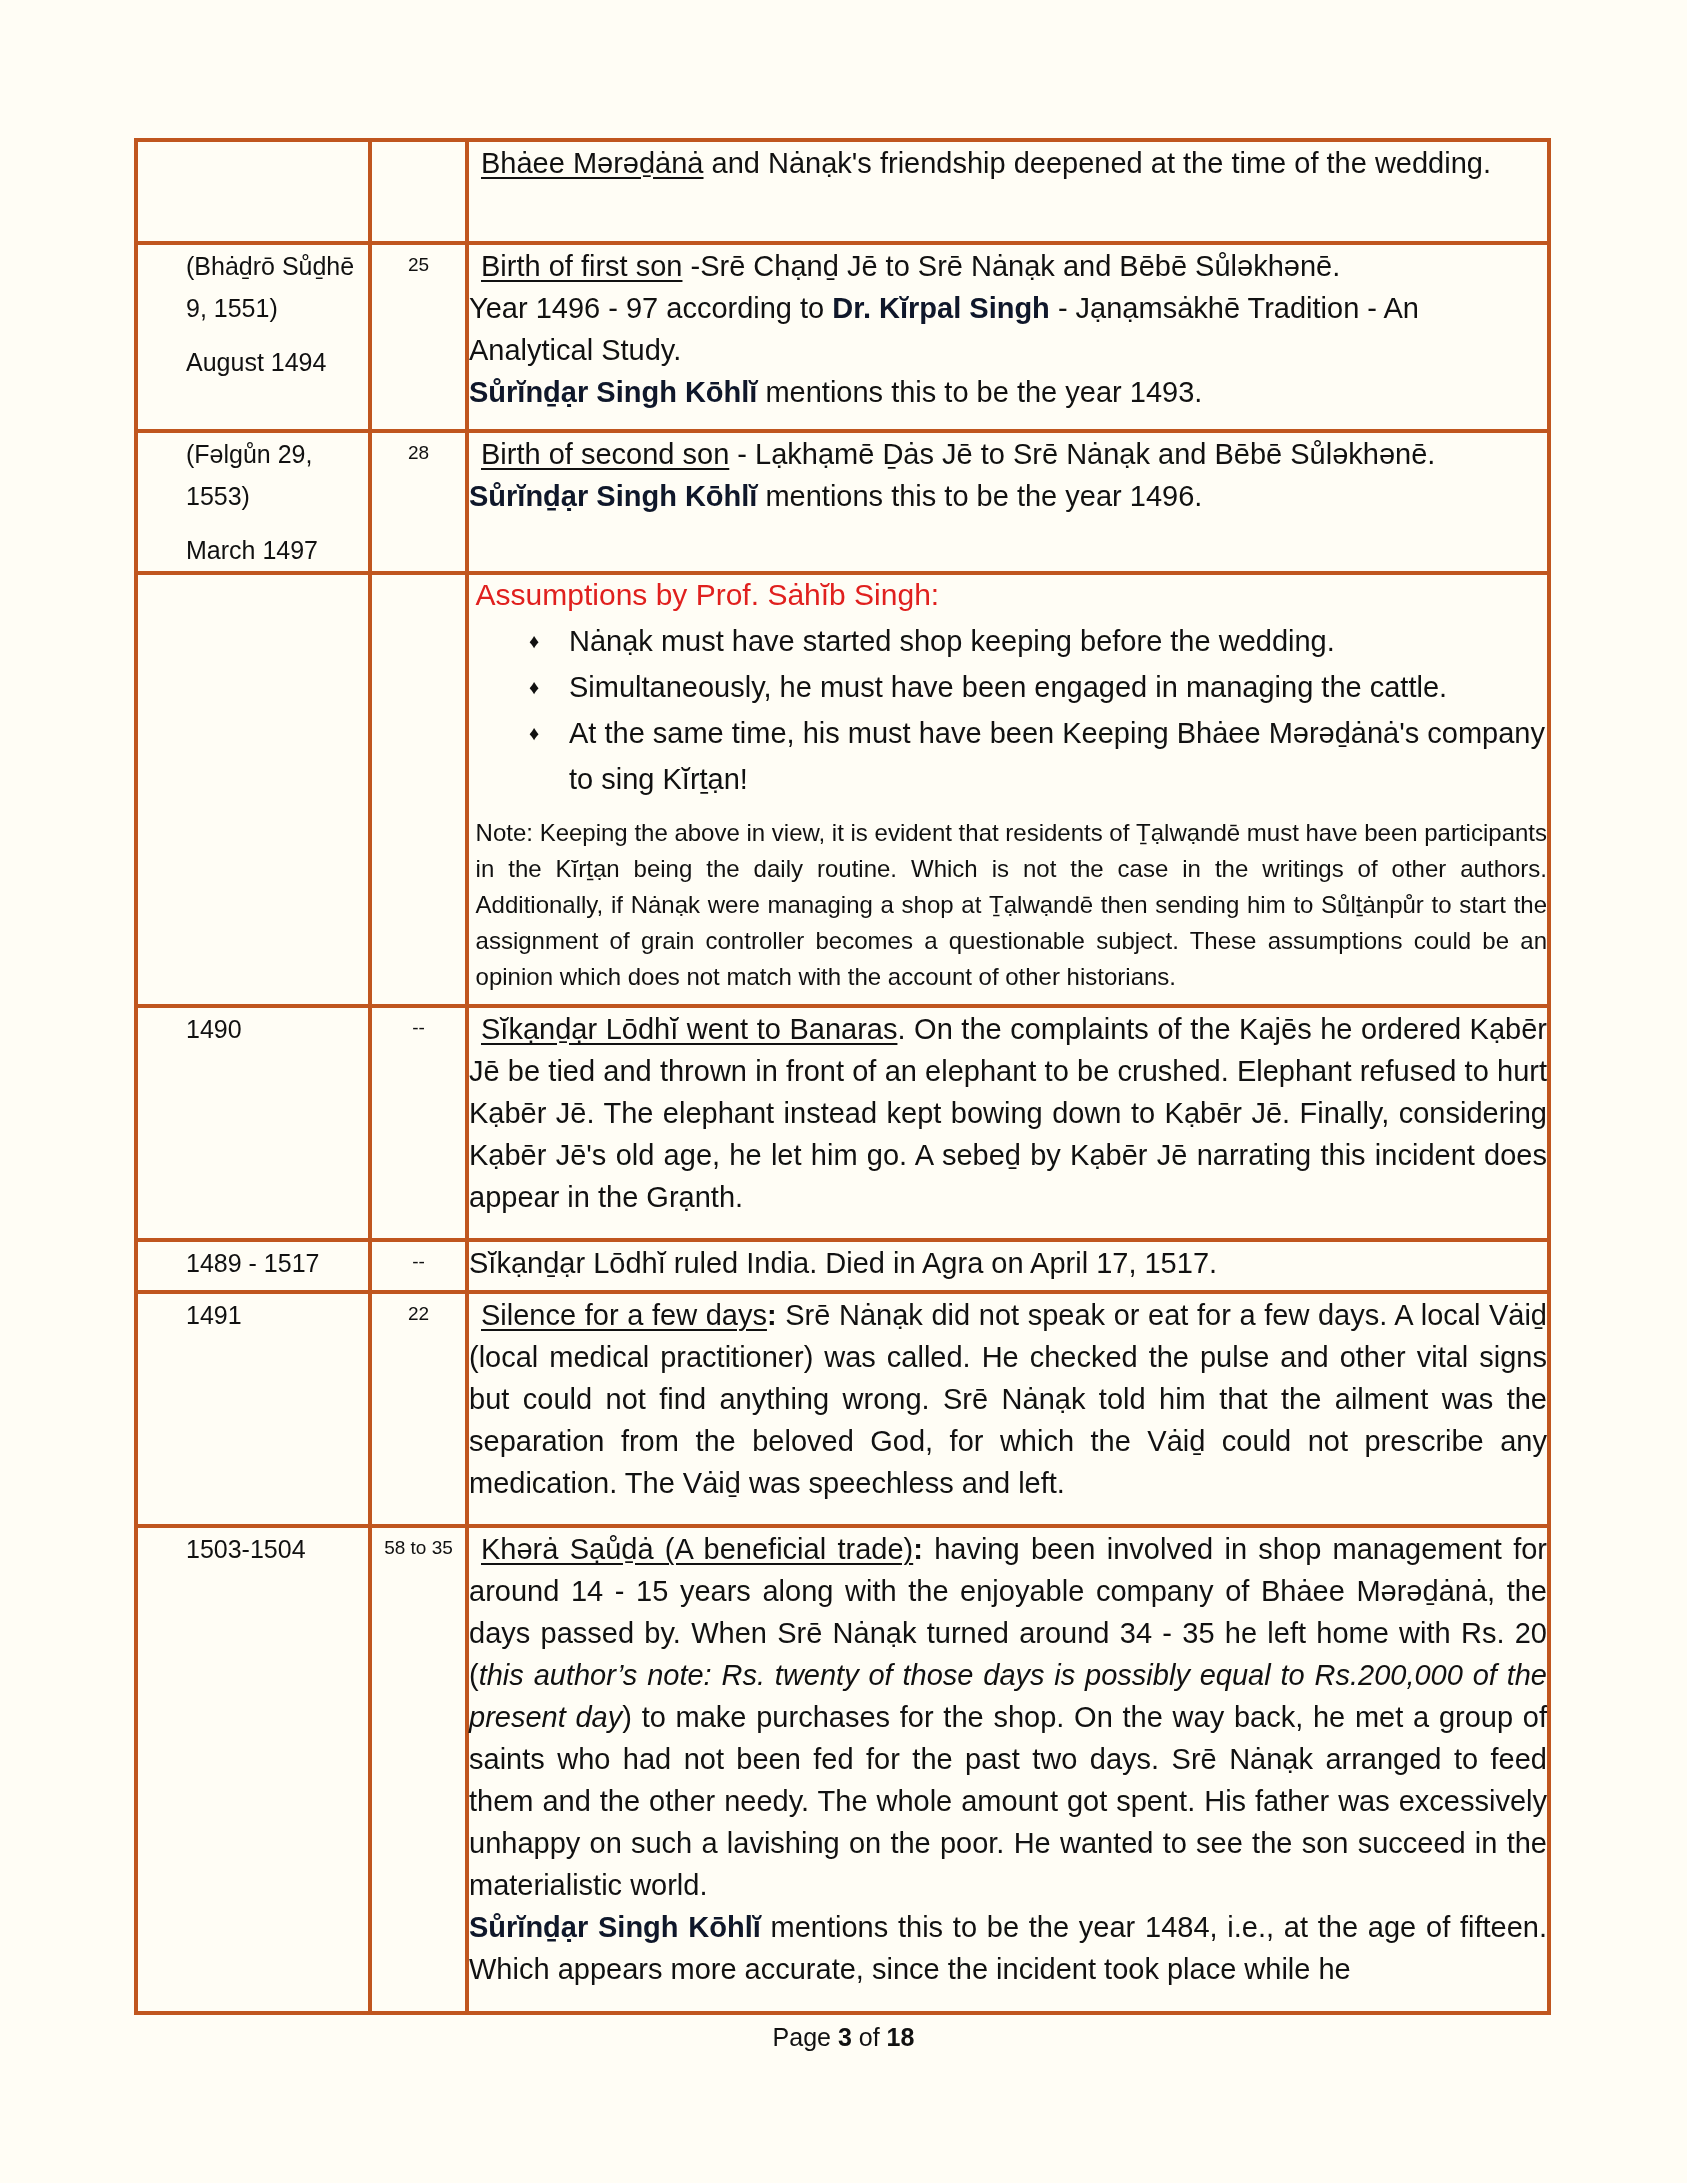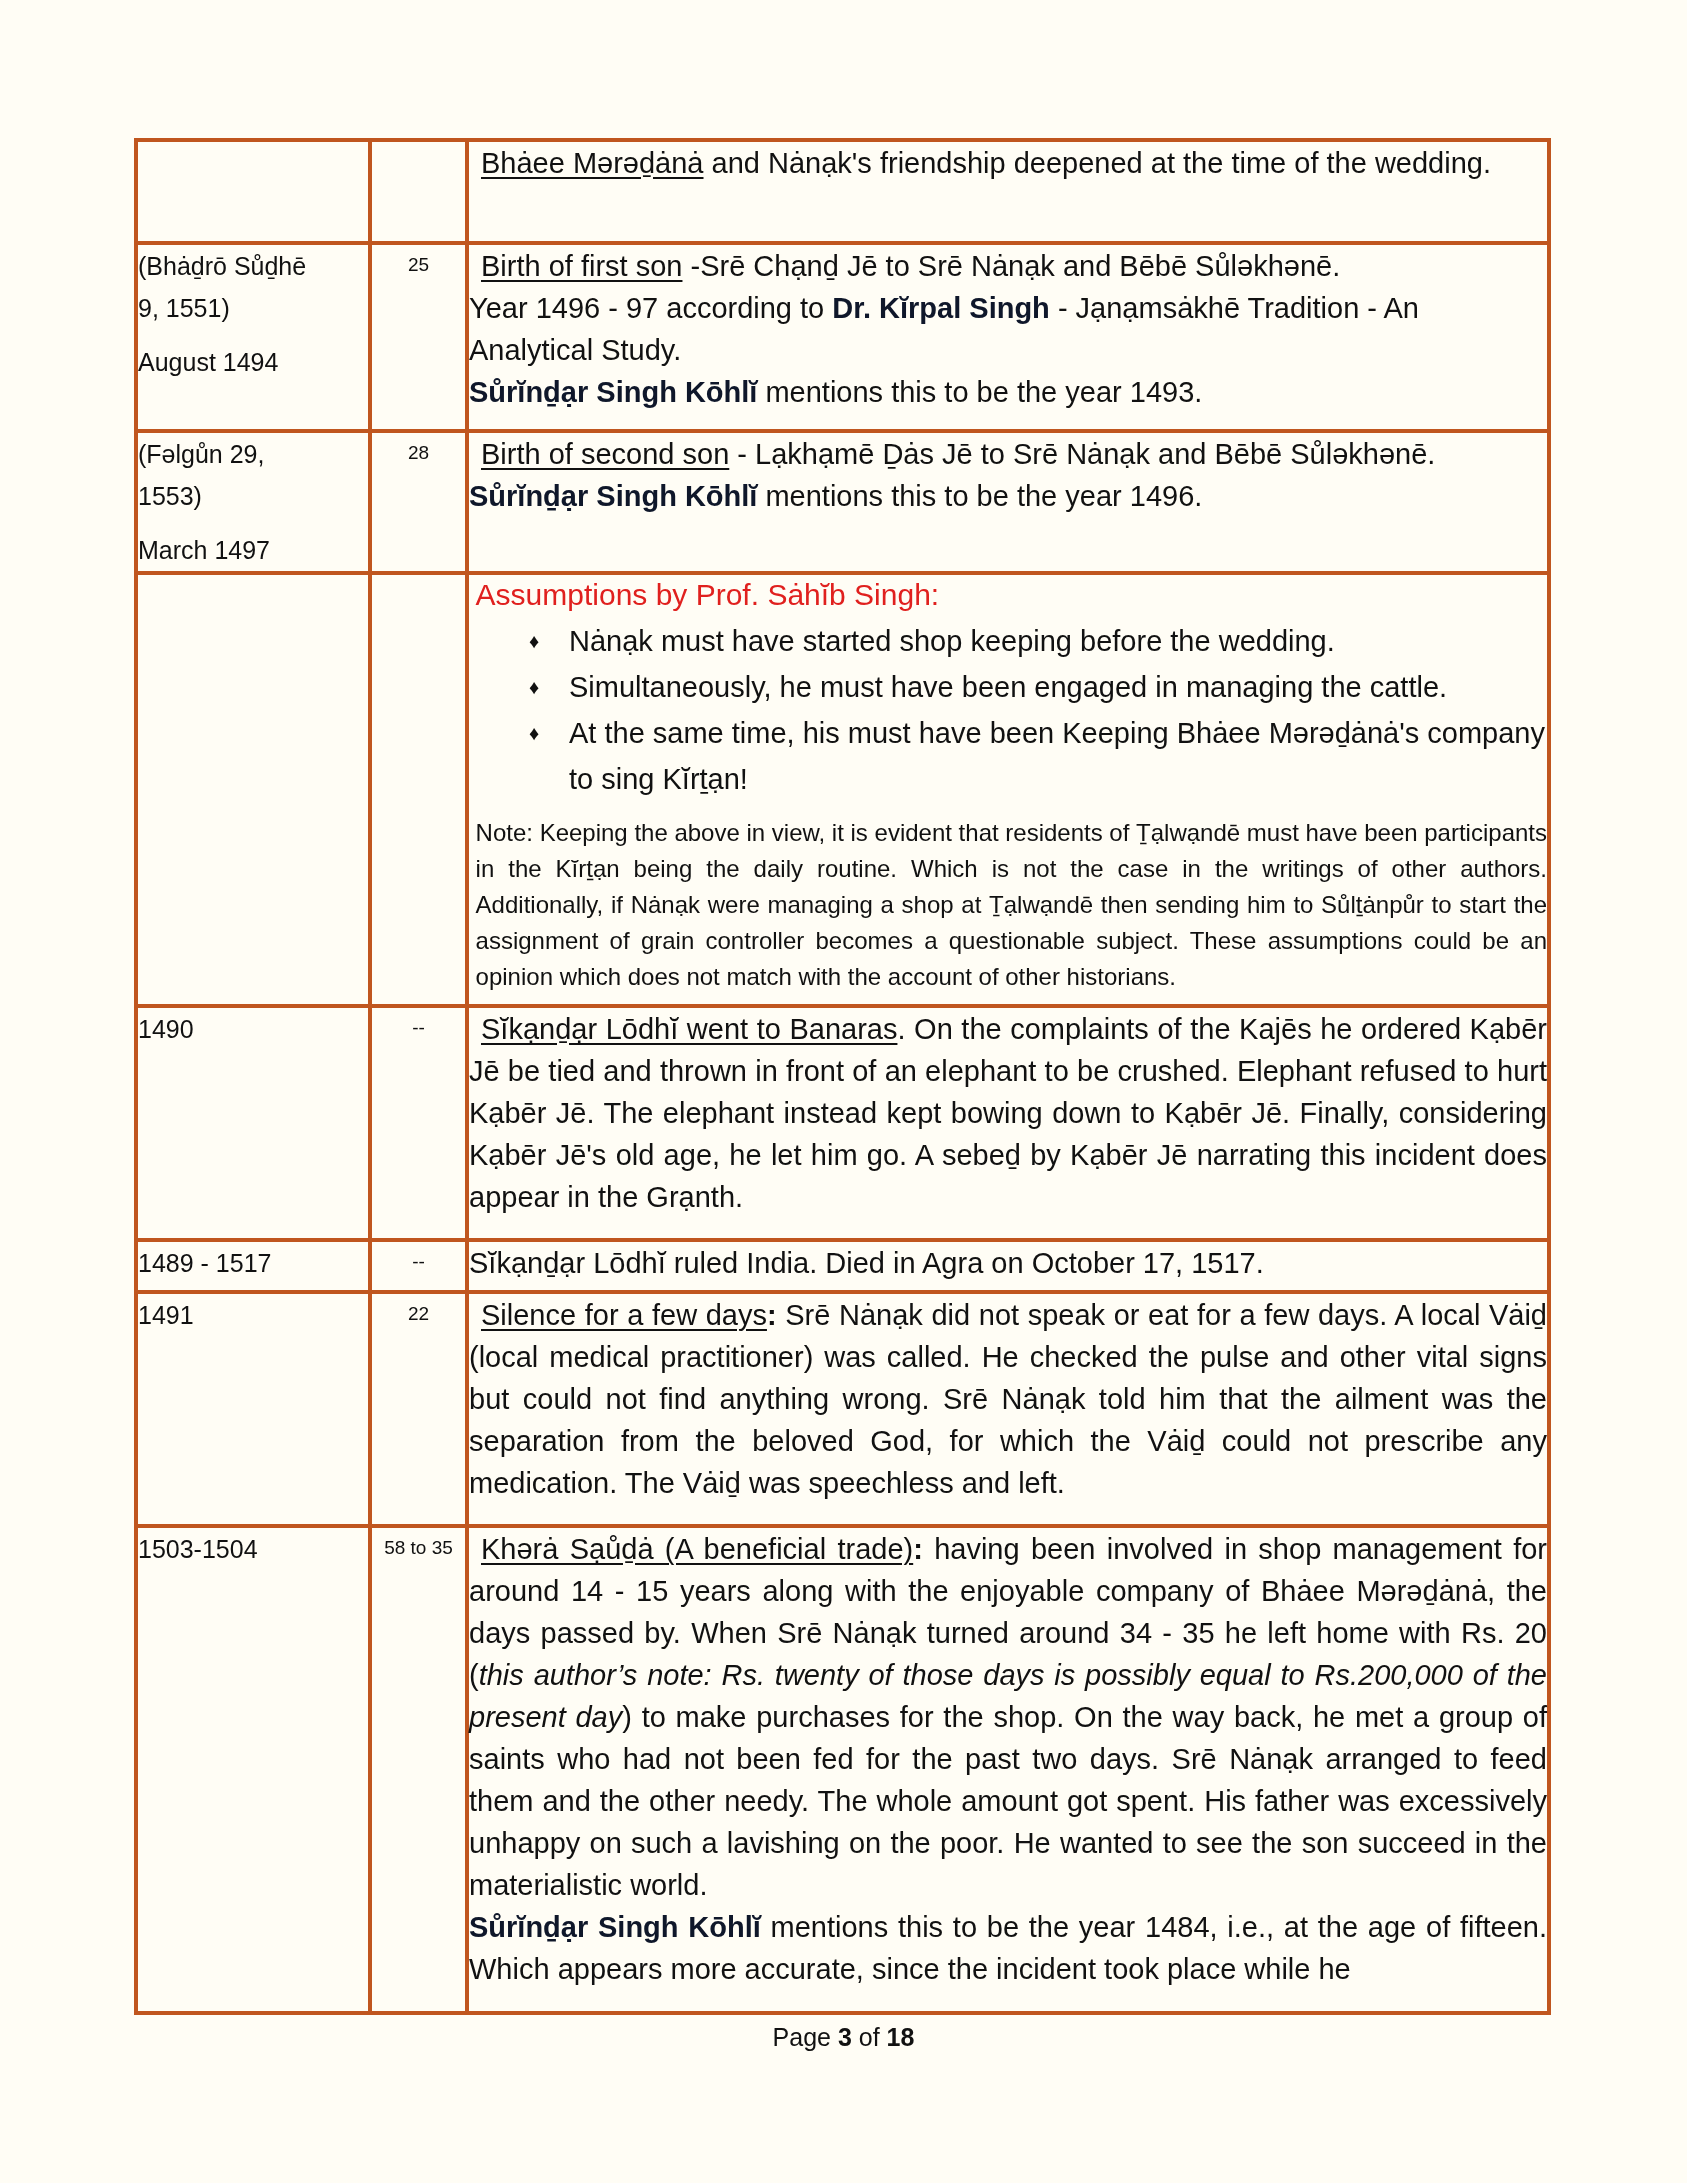--- a/index.html
+++ b/index.html
@@ -20,21 +20,21 @@
     }
     .page-table td {
       border: 4px solid #C0561E;
       vertical-align: top;
       padding: 0;
     }
     .c1 { width: 234px; }
     .c2 { width: 97px; }
     .c3 { width: auto; }
     .date-cell { font-size: 25px; line-height: 42px; padding: 5.3px 12px 5.3px 16px; }
-    .date-cell .date-line { display: block; }
+    .date-cell .date-line { display: block; padding-left: 48px; }
     .date-cell .date-gap { display: block; height: 12px; }
     .age-cell { font-size: 19px; line-height: 40px; text-align: center; padding-top: 5.3px; }
     .desc-cell { font-size: 29px; line-height: 42px; padding: 5.3px 13.2px 6.6px 14.6px; }
     .desc-cell.justify { text-align: justify; }
     .u { text-decoration: underline; text-decoration-thickness: 2px; text-underline-offset: 4px; padding-left: 12px; }
     .light { color: #0f172a; font-weight: 700; }
     .red-heading { color: #E0201E; font-size: 30px; line-height: 40px; margin: 0 0 2.6px 6.6px; }
     ul.bullets { list-style: none; margin: 0; padding: 0 0 0 60px; }
     ul.bullets li { position: relative; font-size: 29px; line-height: 46px; padding-left: 40px; }
     ul.bullets li .bullet {
@@ -132,21 +132,21 @@
         <span class="u">Sĭkạnḏạr Lōdhĭ went to Banaras</span><span>. On the complaints of the Kajēs he ordered Kạbēr Jē be tied and thrown in front of an elephant to be crushed. Elephant refused to hurt Kạbēr Jē. The elephant instead kept bowing down to Kạbēr Jē. Finally, considering Kạbēr Jē's old age, he let him go. A sebeḏ by Kạbēr Jē narrating this incident does appear in the Grạnth.</span>
       </td>
     </tr>
 
     <tr class="row6">
       <td class="date-cell">
         <span class="date-line">1489 - 1517</span>
       </td>
       <td class="age-cell">--</td>
       <td class="desc-cell">
-        <span>Sĭkạnḏạr Lōdhĭ ruled India. Died in Agra on October 17, 1517.</span>
+        <span>Sĭkạnḏạr Lōdhĭ ruled India. Died in Agra on April 17, 1517.</span>
       </td>
     </tr>
 
     <tr class="row7">
       <td class="date-cell">
         <span class="date-line">1491</span>
       </td>
       <td class="age-cell">22</td>
       <td class="desc-cell justify">
         <span class="u">Silence for a few days</span><b>:</b><span> Srē Nȧnạk did not speak or eat for a few days. A local Vȧiḏ (local medical practitioner) was called. He checked the pulse and other vital signs but could not find anything wrong. Srē Nȧnạk told him that the ailment was the separation from the beloved God, for which the Vȧiḏ could not prescribe any medication. The Vȧiḏ was speechless and left.</span>

